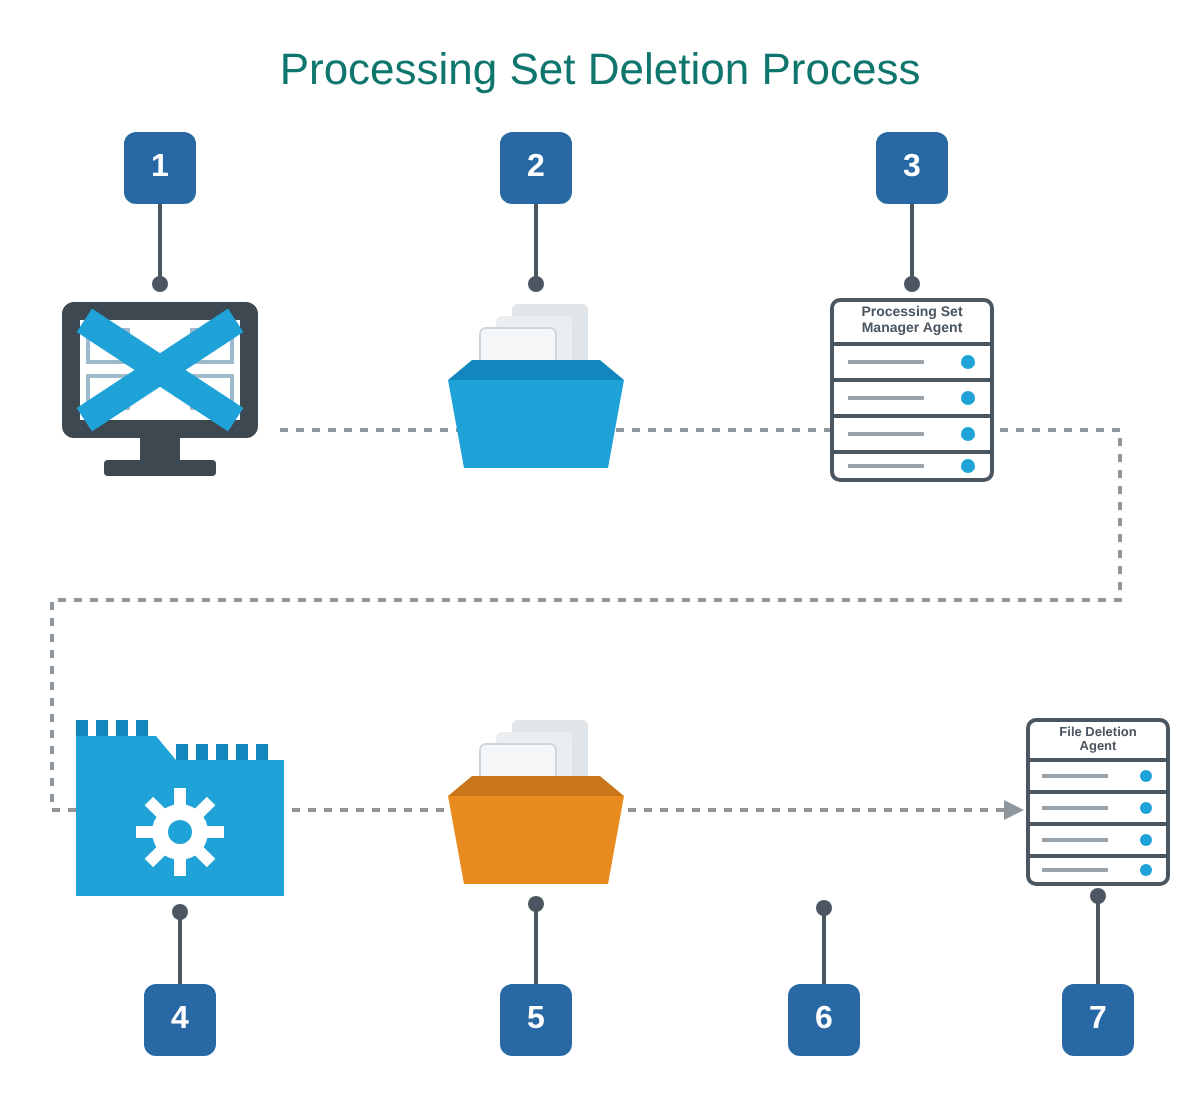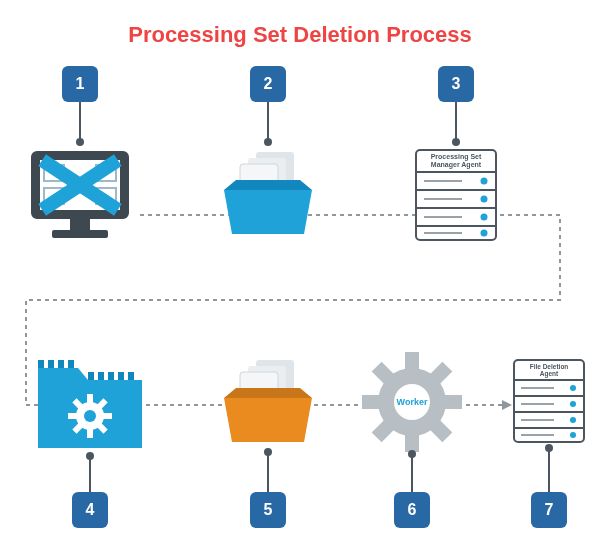--- a/index.html
+++ b/index.html
@@ -1,17 +1,17 @@
 <!DOCTYPE html>
 <html><head>
 <meta charset="utf-8">
 <style>
   html,body{margin:0;padding:0;background:#fff;font-family:Arial,Helvetica,sans-serif;}
   .stage{position:relative;width:600px;height:556px;}
-  .title{position:absolute;top:22px;left:0;width:100%;text-align:center;font-size:22px;font-weight:700;color:#ef4444;}
+  .title{position:absolute;top:22px;left:0;width:100%;text-align:center;font-size:22px;font-weight:400;color:#0f766e;}
   .badge{position:absolute;width:36px;height:36px;border-radius:6px;background:#2868a4;color:#fff;display:flex;align-items:center;justify-content:center;font-weight:700;font-size:16px;}
   .stem{position:absolute;width:2px;background:#4b5660;}
   .stem::after{content:"";position:absolute;left:-3px;bottom:-4px;width:8px;height:8px;border-radius:50%;background:#4b5660;}
   .stem.up::after{bottom:auto;top:-4px;}
   .slot{position:absolute;}
   .mini-label{position:absolute;top:5px;left:0;width:100%;text-align:center;font-size:7px;line-height:1.1;font-weight:700;color:#4b5660;}
   svg{display:block;}
 </style>
 </head>
 <body>
@@ -126,43 +126,20 @@
   <div class="slot" style="left:222px;top:358px;">
     <svg width="92" height="90" viewBox="0 0 92 90">
       <rect x="34" y="2" width="38" height="46" rx="3" fill="#dfe5e9"></rect>
       <rect x="26" y="8" width="38" height="46" rx="3" fill="#ebeef1"></rect>
       <rect x="18" y="14" width="38" height="46" rx="3" fill="#f4f6f7" stroke="#cfd6db"></rect>
       <path d="M2 40 L90 40 L82 84 L10 84 Z" fill="#e98b1e"></path>
       <path d="M2 40 L14 30 L78 30 L90 40 Z" fill="#c9761a"></path>
     </svg>
   </div>
 
-  <div class="slot" style="left:360px;top:350px;">
-    <svg width="104" height="104" viewBox="0 0 104 104">
-      <g transform="translate(52,52)">
-        <g fill="#b7bec4">
-          <circle r="34"></circle>
-          <g>
-              <rect x="-7" y="-50" width="14" height="18"></rect>
-              <rect x="-7" y="32" width="14" height="18"></rect>
-              <rect x="32" y="-7" width="18" height="14"></rect>
-              <rect x="-50" y="-7" width="18" height="14"></rect>
-            </g>
-          <g transform="rotate(45)">
-              <rect x="-7" y="-50" width="14" height="18"></rect>
-              <rect x="-7" y="32" width="14" height="18"></rect>
-              <rect x="32" y="-7" width="18" height="14"></rect>
-              <rect x="-50" y="-7" width="18" height="14"></rect>
-            </g>
-        </g>
-        <circle r="18" fill="#fff"></circle>
-        <text x="0" y="3" text-anchor="middle" font-size="9" font-weight="700" fill="#1fa2d8">Worker</text>
-      </g>
-    </svg>
-  </div>
 
   <div class="slot" style="left:512px;top:358px;width:74px;">
     <div class="mini-label" style="white-space:pre-line;font-size:6.5px">File Deletion
 Agent</div>
     <svg width="74" height="86" viewBox="0 0 74 86">
       <rect x="2" y="2" width="70" height="82" rx="4" fill="#fff" stroke="#4b5660" stroke-width="2"></rect>
       <g stroke="#4b5660" stroke-width="2">
           <line x1="2" y1="22" x2="72" y2="22"></line>
           <line x1="2" y1="38" x2="72" y2="38"></line>
           <line x1="2" y1="54" x2="72" y2="54"></line>

